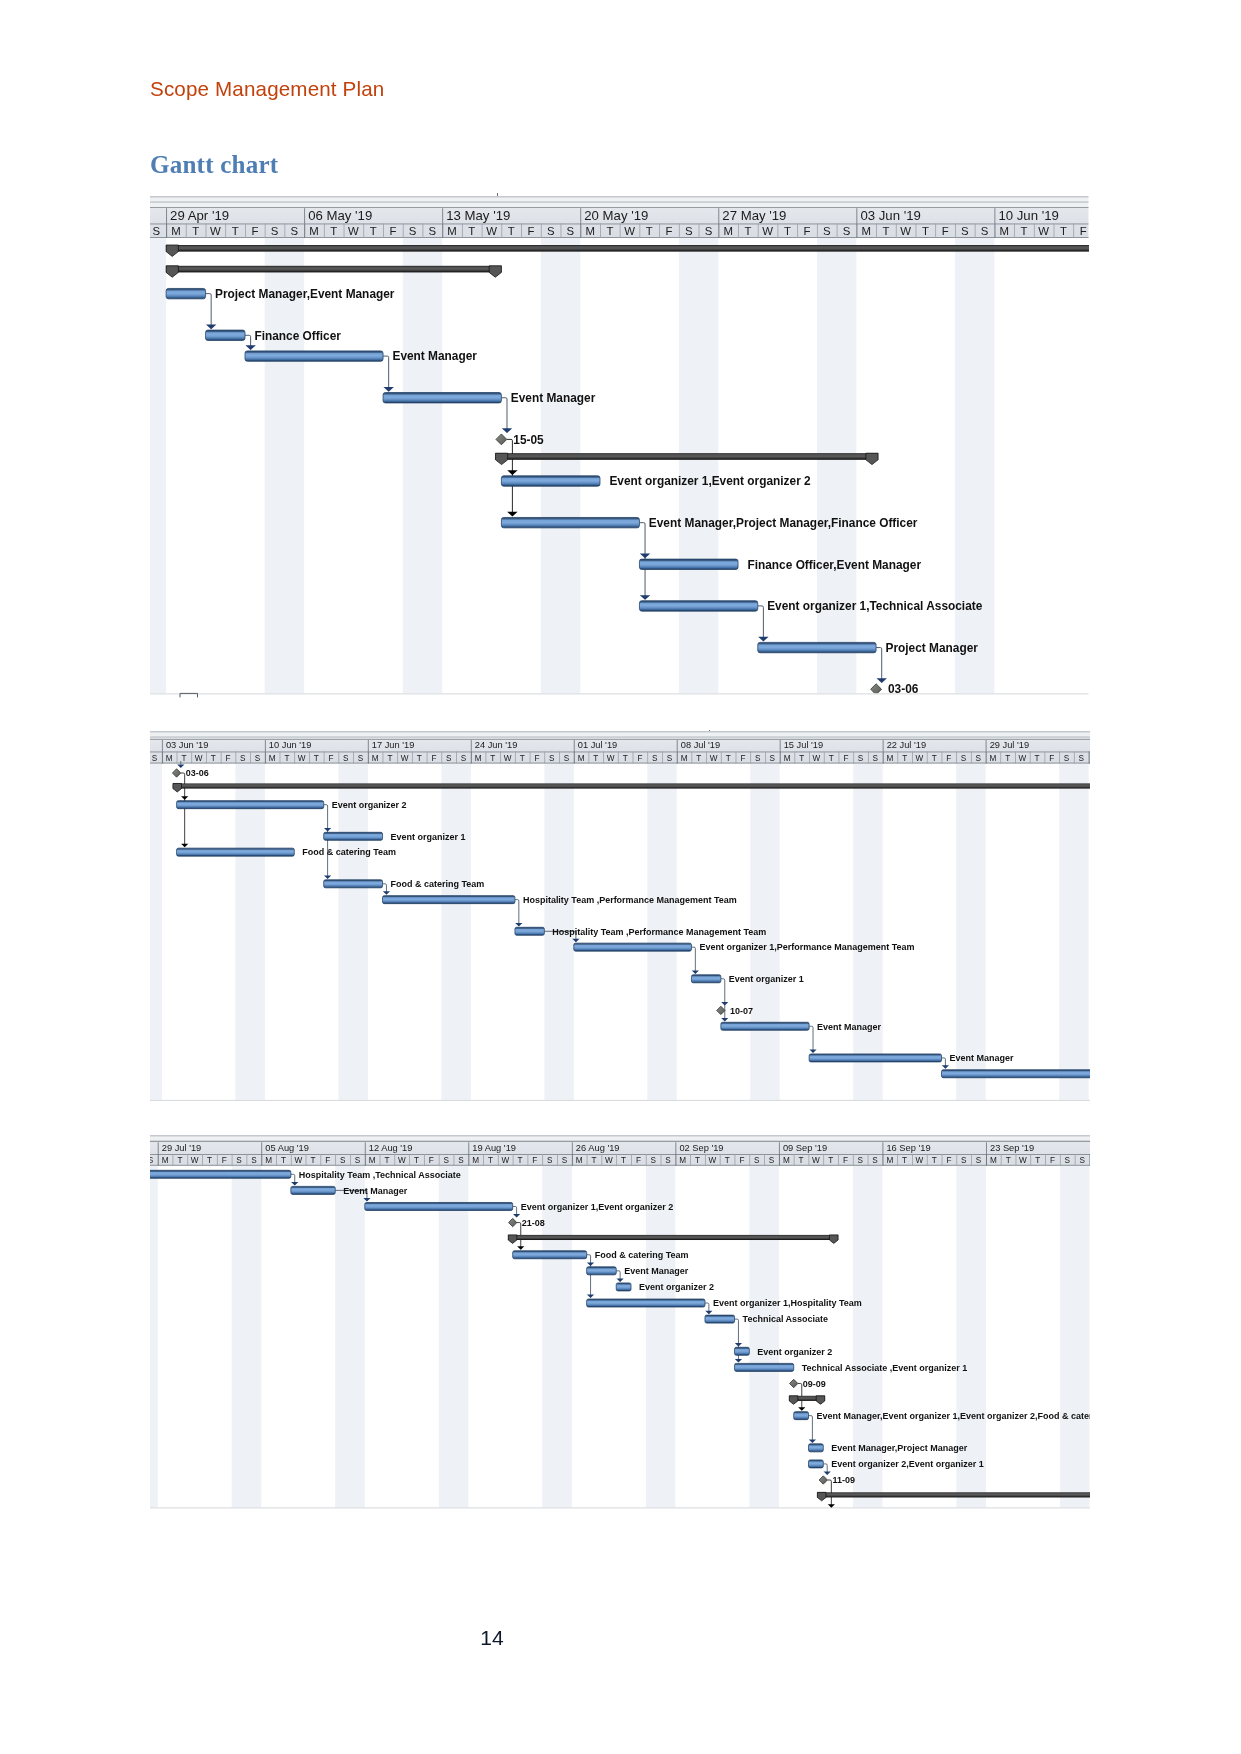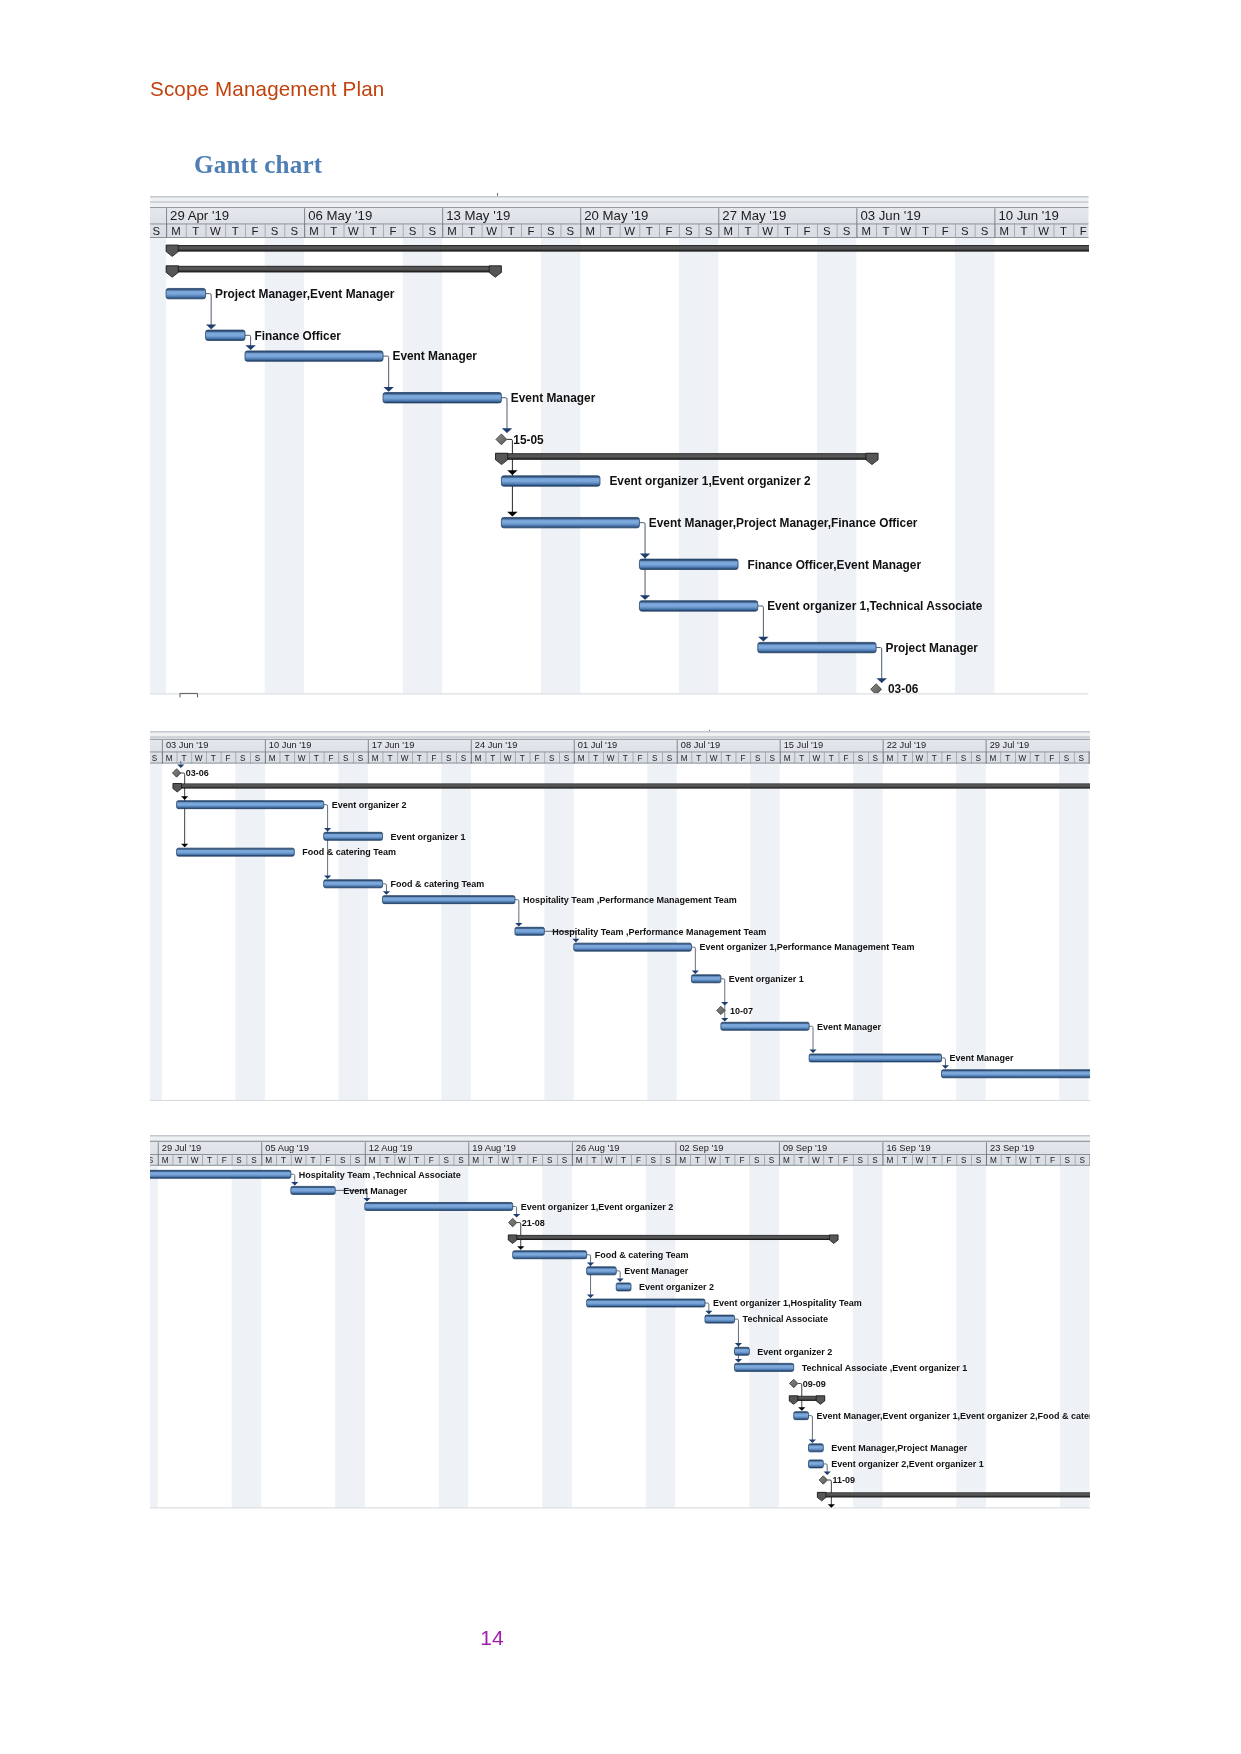--- a/index.html
+++ b/index.html
@@ -1,19 +1,19 @@
 <!DOCTYPE html>
 <html><head>
 <meta charset="utf-8">
 <style>
 html,body{margin:0;padding:0;background:#fff;}
 body{width:1241px;height:1754px;position:relative;overflow:hidden;font-family:"Liberation Sans",sans-serif;}
 .hdr{position:absolute;left:150px;top:76.5px;font-size:20.6px;color:#c2410c;letter-spacing:0.15px;}
-.h1{position:absolute;left:150px;top:150.5px;font-family:"Liberation Serif",serif;font-weight:bold;font-size:25.1px;color:#4e7eb3;letter-spacing:0.2px;margin-left:44px;}
-.pgnum{position:absolute;left:0;top:1626px;width:984px;text-align:center;font-size:21px;color:#a21caf;}
+.h1{position:absolute;left:150px;top:150.5px;font-family:"Liberation Serif",serif;font-weight:bold;font-size:25.1px;color:#4e7eb3;letter-spacing:0.2px;}
+.pgnum{position:absolute;left:0;top:1626px;width:984px;text-align:center;font-size:21px;color:#0f172a;}
 svg.gc{position:absolute;display:block;}
 .tick{position:absolute;width:1.4px;background:#707070;}
 .wk0{font-family:"Liberation Sans",sans-serif;font-size:13.2px;fill:#1b1b1b}
 .dl0{font-family:"Liberation Sans",sans-serif;font-size:11.4px;fill:#202020}
 .tl0{font-family:"Liberation Sans",sans-serif;font-weight:bold;font-size:11.9px;fill:#111111}
 .wk1{font-family:"Liberation Sans",sans-serif;font-size:9.3px;fill:#1b1b1b}
 .dl1{font-family:"Liberation Sans",sans-serif;font-size:8.2px;fill:#202020}
 .tl1{font-family:"Liberation Sans",sans-serif;font-weight:bold;font-size:9.0px;fill:#111111}
 .wk2{font-family:"Liberation Sans",sans-serif;font-size:9.3px;fill:#1b1b1b}
 .dl2{font-family:"Liberation Sans",sans-serif;font-size:8.2px;fill:#202020}

